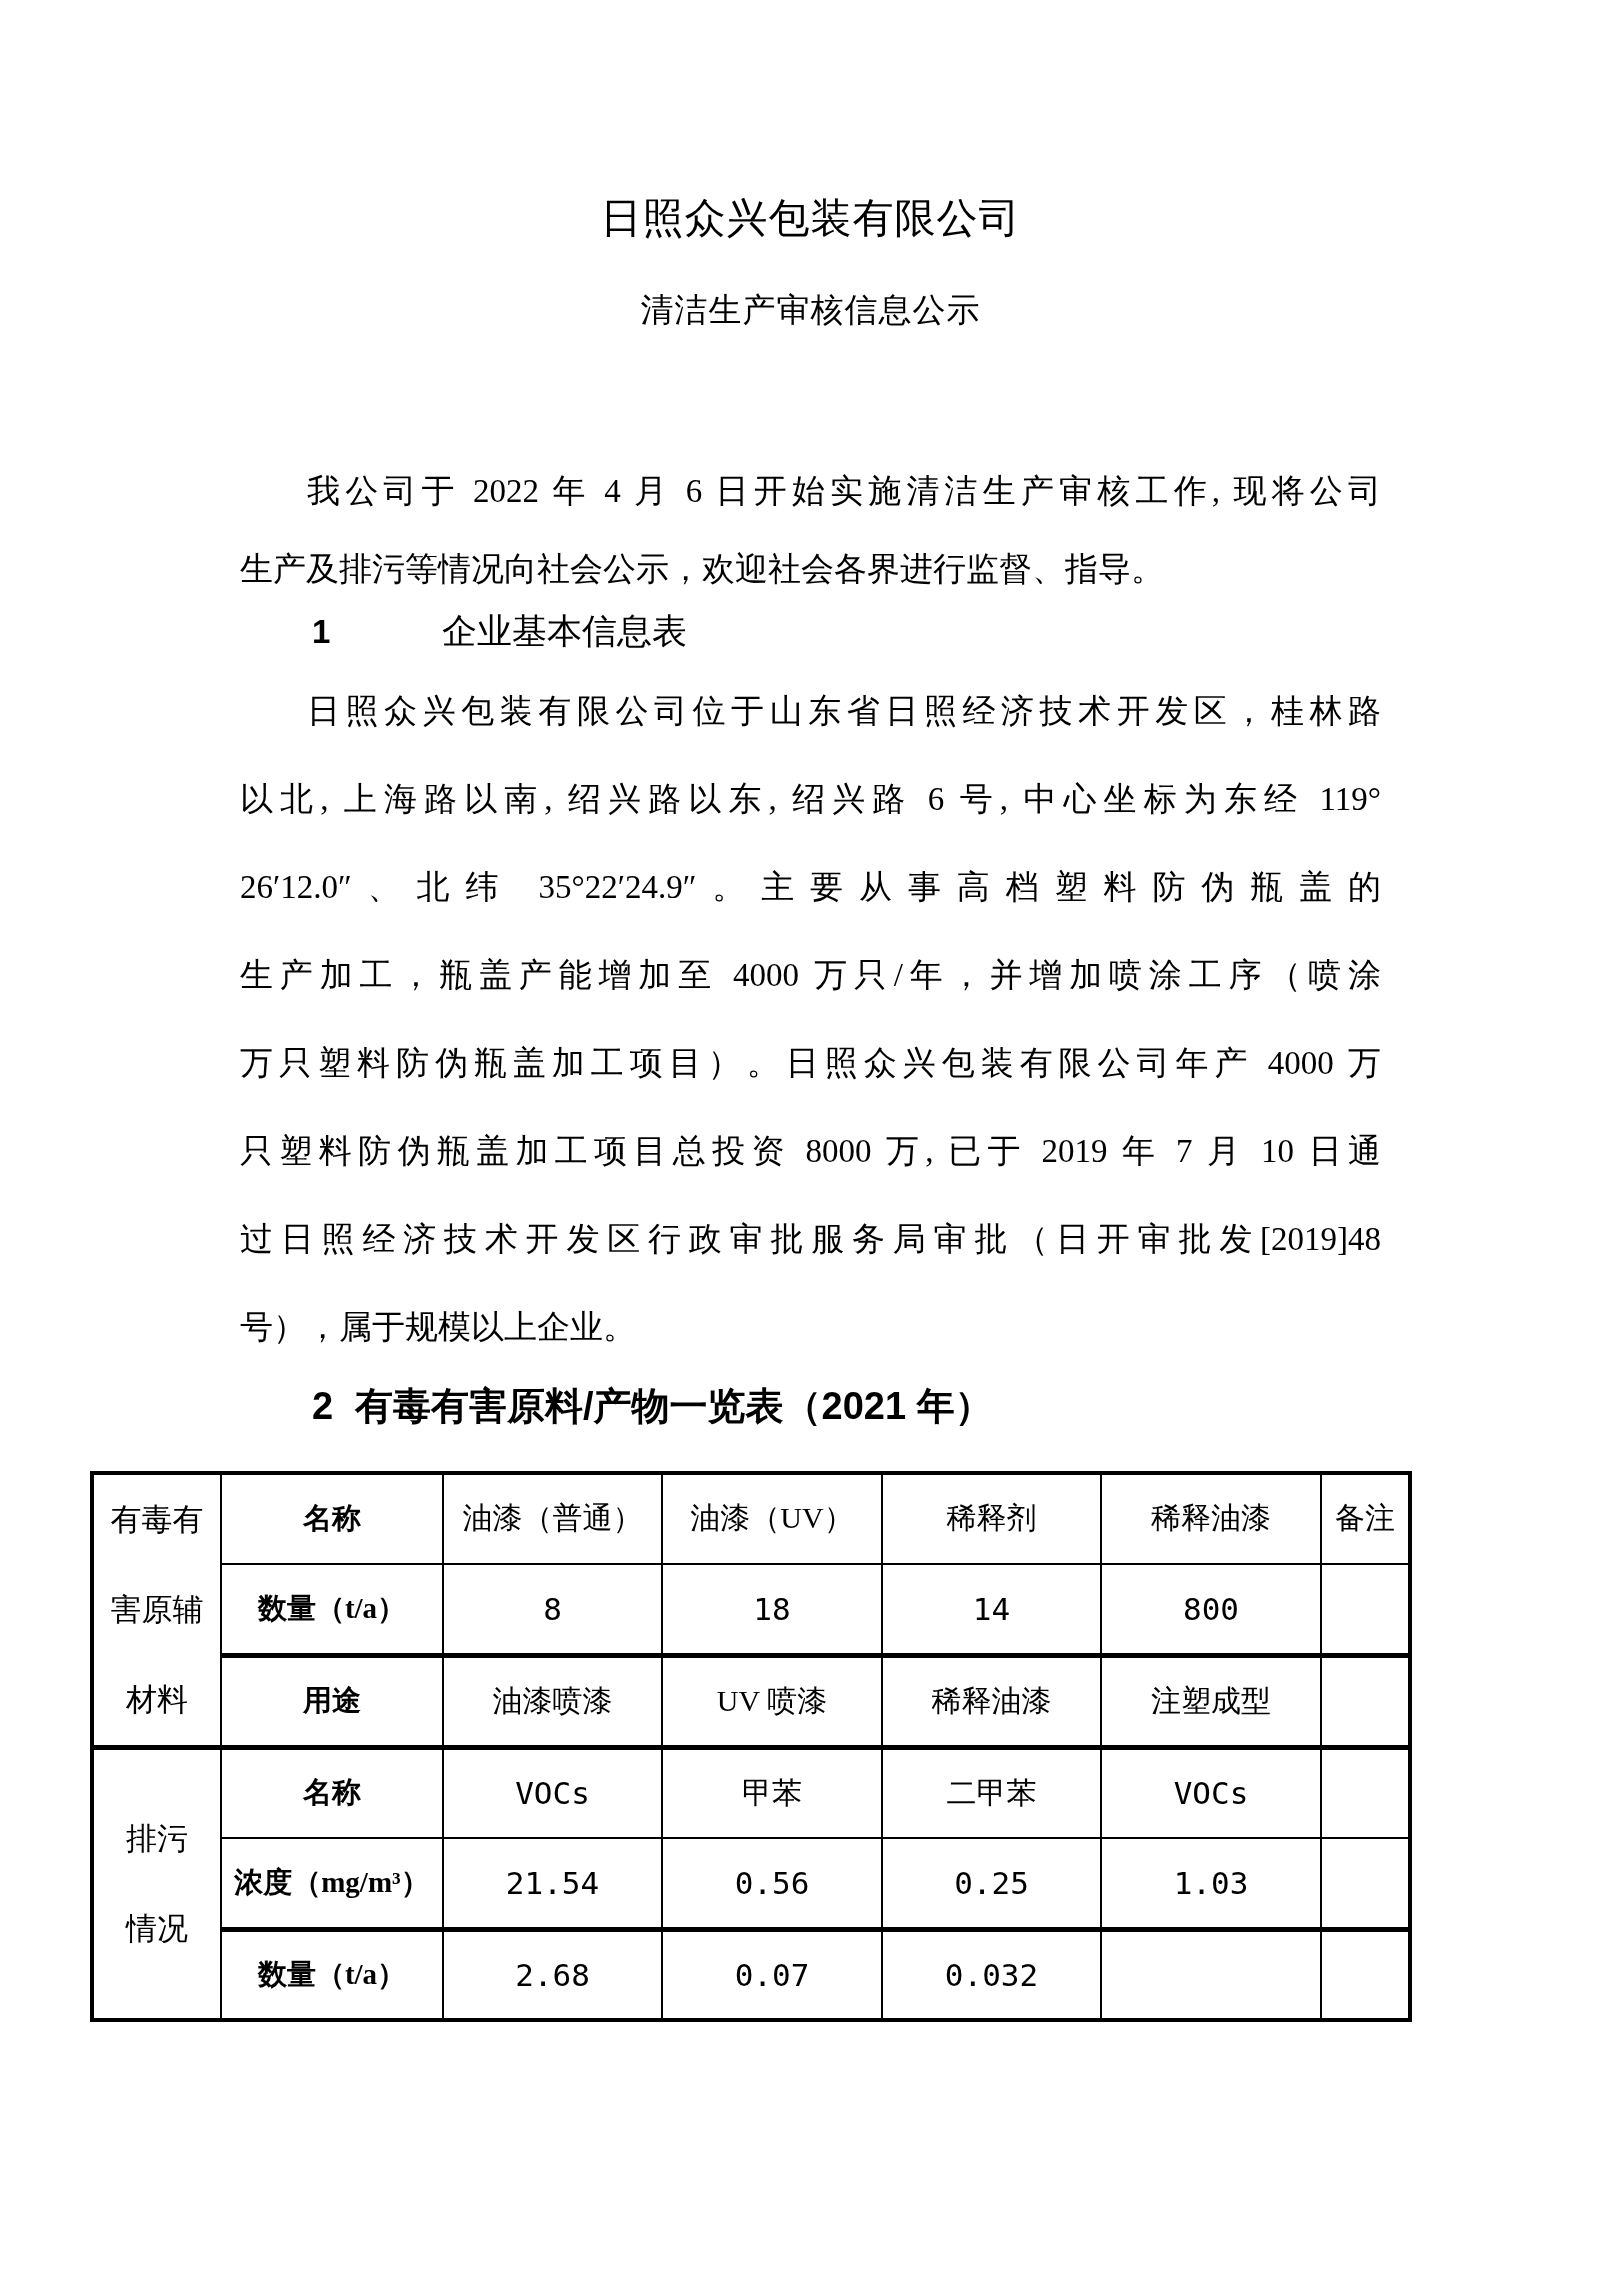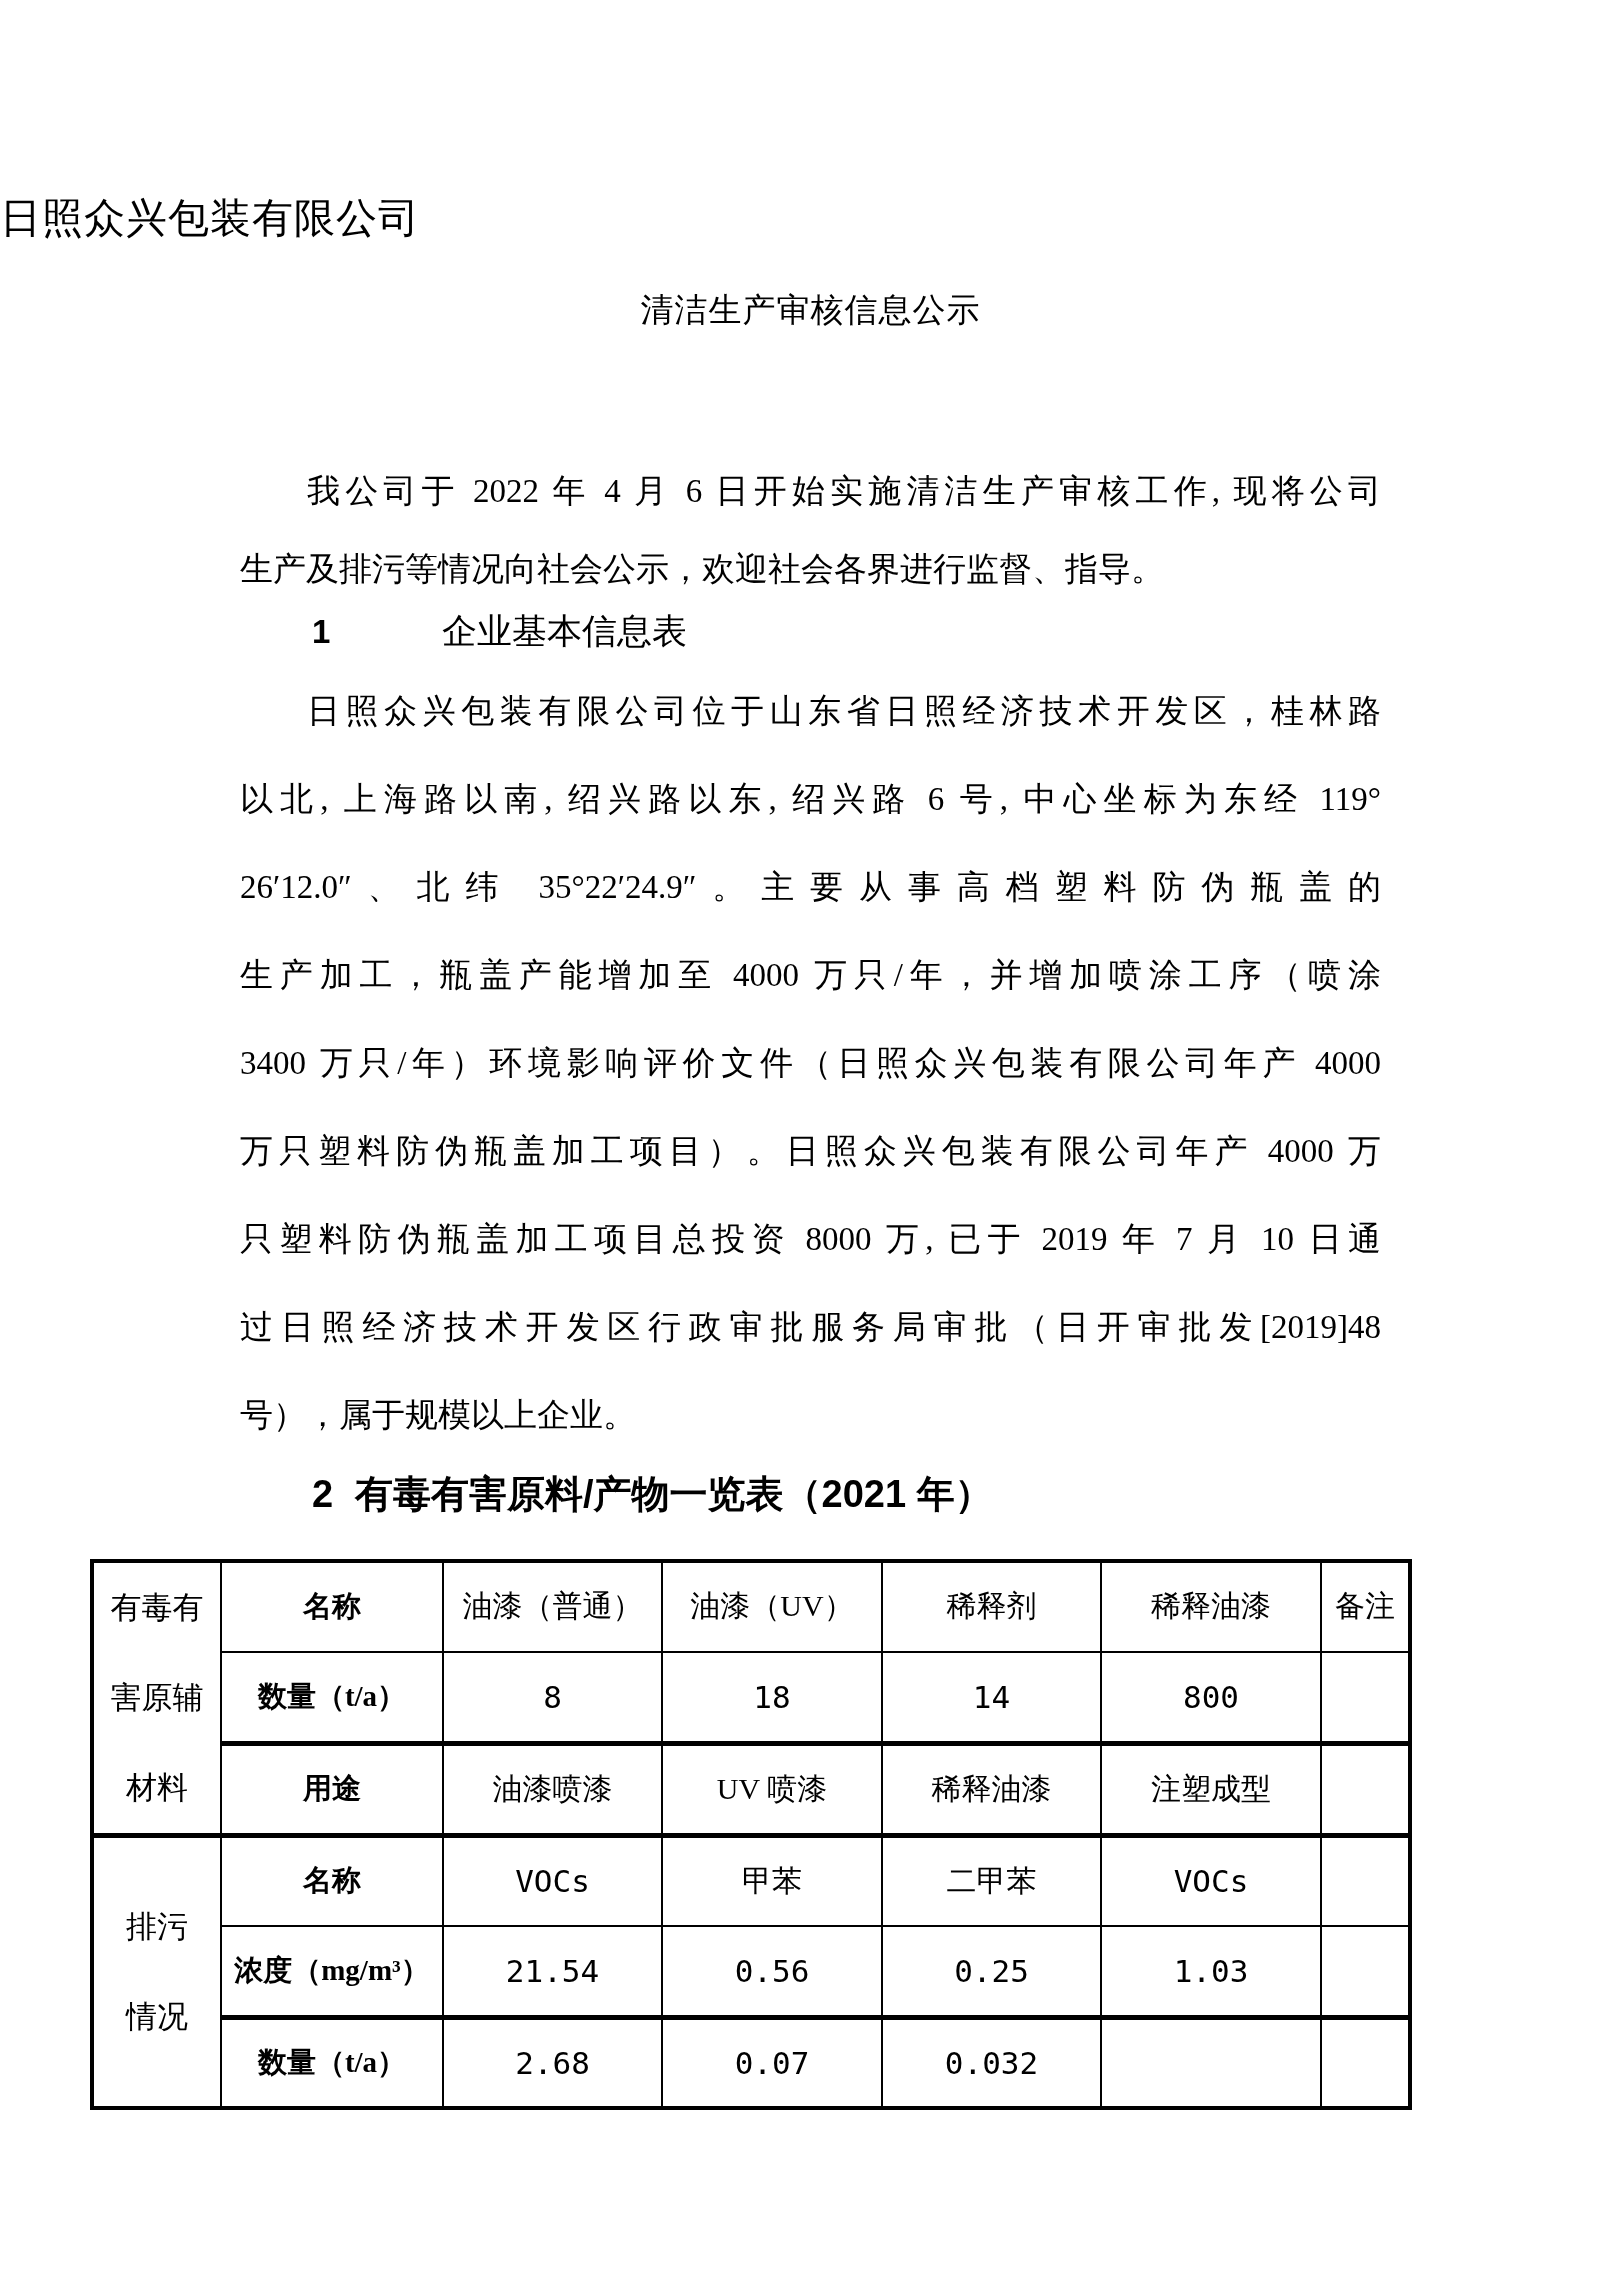--- a/index.html
+++ b/index.html
@@ -7,21 +7,21 @@
     position: relative;
     width: 1621px;
     height: 2293px;
     background: #ffffff;
     color: #000000;
     font-family: "Liberation Serif", "DejaVu Serif", serif;
     overflow: hidden;
   }
   .doc-title {
     padding-top: 196px;
-    text-align: left;
+    text-align: center;
     font-size: 41px;
     line-height: 1.1;
     letter-spacing: 1px;
   }
   .doc-subtitle {
     margin-top: 51px;
     text-align: center;
     font-size: 33px;
     line-height: 1.15;
     letter-spacing: 1px;
@@ -116,21 +116,20 @@
 
     <div class="h1">
       <span class="num">1</span><span>企业基本信息表</span>
     </div>
 
     <div class="para para2">
       <div class="jline ind">日照众兴包装有限公司位于山东省日照经济技术开发区，桂林路</div>
       <div class="jline">以北, 上海路以南, 绍兴路以东, 绍兴路 6 号, 中心坐标为东经 119°</div>
       <div class="jline">26′12.0″、北纬 35°22′24.9″。主要从事高档塑料防伪瓶盖的</div>
       <div class="jline">生产加工，瓶盖产能增加至 4000 万只/年，并增加喷涂工序（喷涂</div>
-      <div class="jline">3400 万只/年）环境影响评价文件（日照众兴包装有限公司年产 4000</div>
       <div class="jline">万只塑料防伪瓶盖加工项目）。日照众兴包装有限公司年产 4000 万</div>
       <div class="jline">只塑料防伪瓶盖加工项目总投资 8000 万, 已于 2019 年 7 月 10 日通</div>
       <div class="jline">过日照经济技术开发区行政审批服务局审批（日开审批发[2019]48</div>
       <div class="jline last">号），属于规模以上企业。</div>
     </div>
 
     <div class="h2">
       <span class="num">2</span><span>有毒有害原料/产物一览表（2021 年）</span>
     </div>
 

